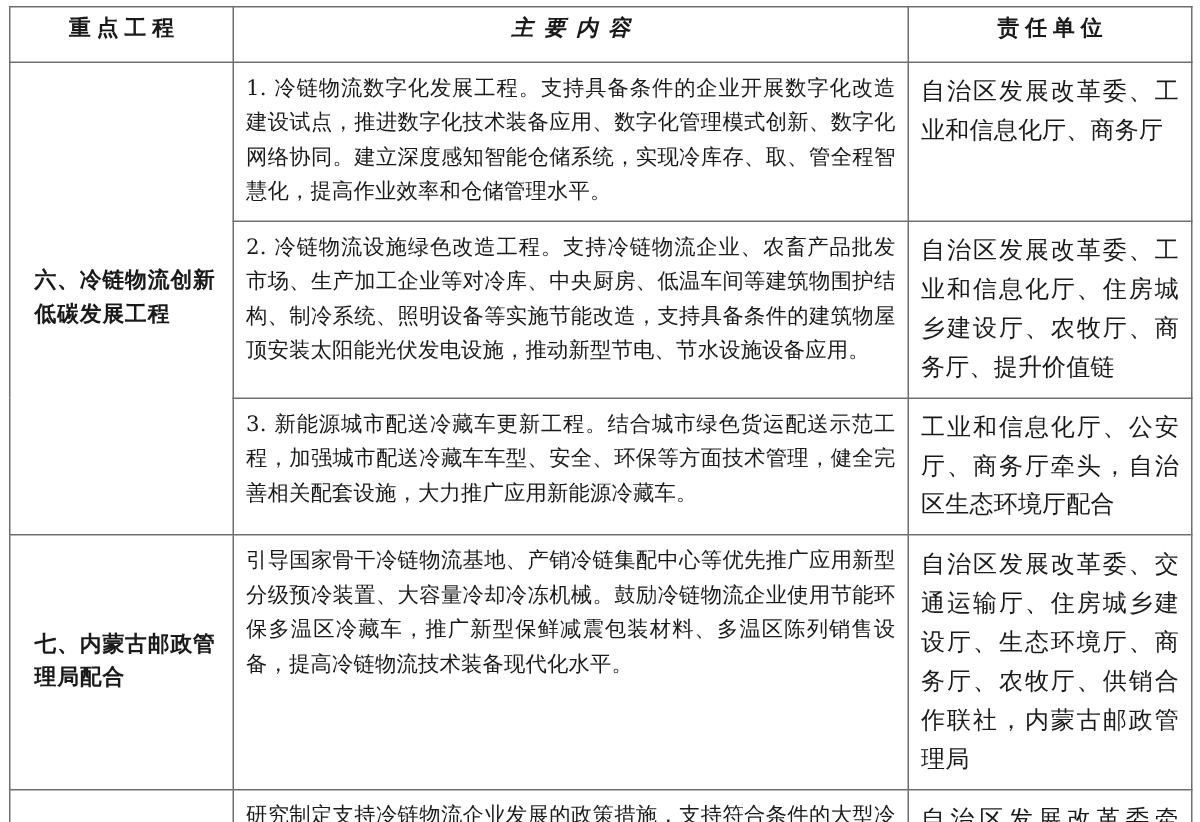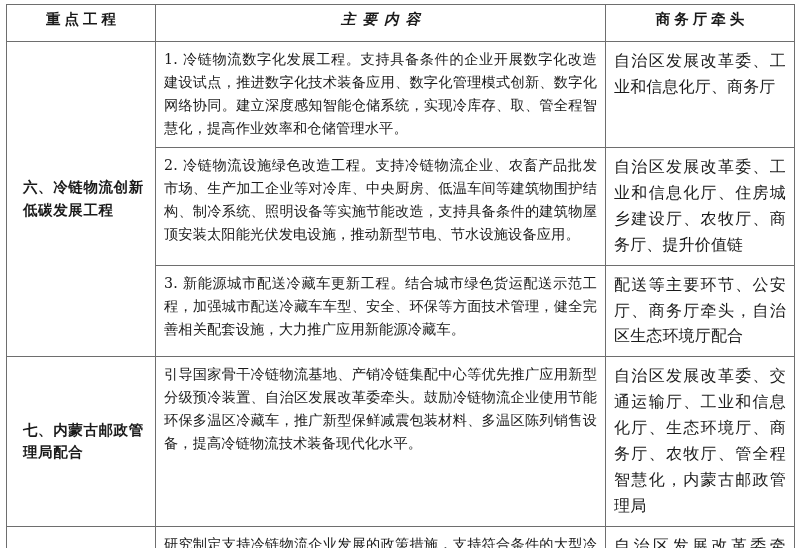--- a/index.html
+++ b/index.html
@@ -119,21 +119,21 @@
   <table class="matrix">
     <colgroup>
       <col class="c-project">
       <col class="c-content">
       <col class="c-unit">
     </colgroup>
     <thead>
       <tr>
         <th class="mid-space">重点工程</th>
         <th class="wide-space">主要内容</th>
-        <th class="mid-space">商务厅牵头</th>
+        <th class="mid-space">责任单位</th>
       </tr>
     </thead>
     <tbody>
 
       <tr>
         <td class="project group" rowspan="3">六、冷链物流创新低碳发展工程</td>
         <td class="content">
           <p>1. 冷链物流数字化发展工程。支持具备条件的企业开展数字化改造建设试点，推进数字化技术装备应用、数字化管理模式创新、数字化网络协同。建立深度感知智能仓储系统，实现冷库存、取、管全程智慧化，提高作业效率和仓储管理水平。</p>
         </td>
         <td class="unit">
@@ -148,31 +148,31 @@
         <td class="unit">
           <p>自治区发展改革委、工业和信息化厅、住房城乡建设厅、农牧厅、商务厅、提升价值链</p>
         </td>
       </tr>
 
       <tr>
         <td class="content">
           <p>3. 新能源城市配送冷藏车更新工程。结合城市绿色货运配送示范工程，加强城市配送冷藏车车型、安全、环保等方面技术管理，健全完善相关配套设施，大力推广应用新能源冷藏车。</p>
         </td>
         <td class="unit">
-          <p>配送等主要环节、公安厅、商务厅牵头，自治区生态环境厅配合</p>
+          <p>工业和信息化厅、公安厅、商务厅牵头，自治区生态环境厅配合</p>
         </td>
       </tr>
 
       <tr>
         <td class="project group">七、内蒙古邮政管理局配合</td>
         <td class="content">
-          <p>引导国家骨干冷链物流基地、产销冷链集配中心等优先推广应用新型分级预冷装置、自治区发展改革委牵头。鼓励冷链物流企业使用节能环保多温区冷藏车，推广新型保鲜减震包装材料、多温区陈列销售设备，提高冷链物流技术装备现代化水平。</p>
+          <p>引导国家骨干冷链物流基地、产销冷链集配中心等优先推广应用新型分级预冷装置、大容量冷却冷冻机械。鼓励冷链物流企业使用节能环保多温区冷藏车，推广新型保鲜减震包装材料、多温区陈列销售设备，提高冷链物流技术装备现代化水平。</p>
         </td>
         <td class="unit">
-          <p>自治区发展改革委、交通运输厅、工业和信息化厅、生态环境厅、商务厅、农牧厅、管全程智慧化，内蒙古邮政管理局</p>
+          <p>自治区发展改革委、交通运输厅、住房城乡建设厅、生态环境厅、商务厅、农牧厅、供销合作联社，内蒙古邮政管理局</p>
         </td>
       </tr>
 
       <tr>
         <td class="project group">八、骨干冷链物流企业培育工程</td>
         <td class="content">
           <p>研究制定支持冷链物流企业发展的政策措施，支持符合条件的大型冷链物流企业开展国内国际资源整合、全链条冷链物流运作。围绕冷链运输、仓储、配送等主要环节，以及肉类、水产品、乳品、医药产品等细分领域，培育一批专业化运作能力强的企业。鼓励冷链物流企业跨界融合，创新业态模式，优化供应链，延伸产业链，提升价值链，培育一批特色鲜明、创新发展的标杆企业。</p>
         </td>
         <td class="unit">
           <p>自治区发展改革委牵头，自治区国资委、交通运输厅、商务厅、工业和信息化厅，内蒙古邮政管理局配合</p>

